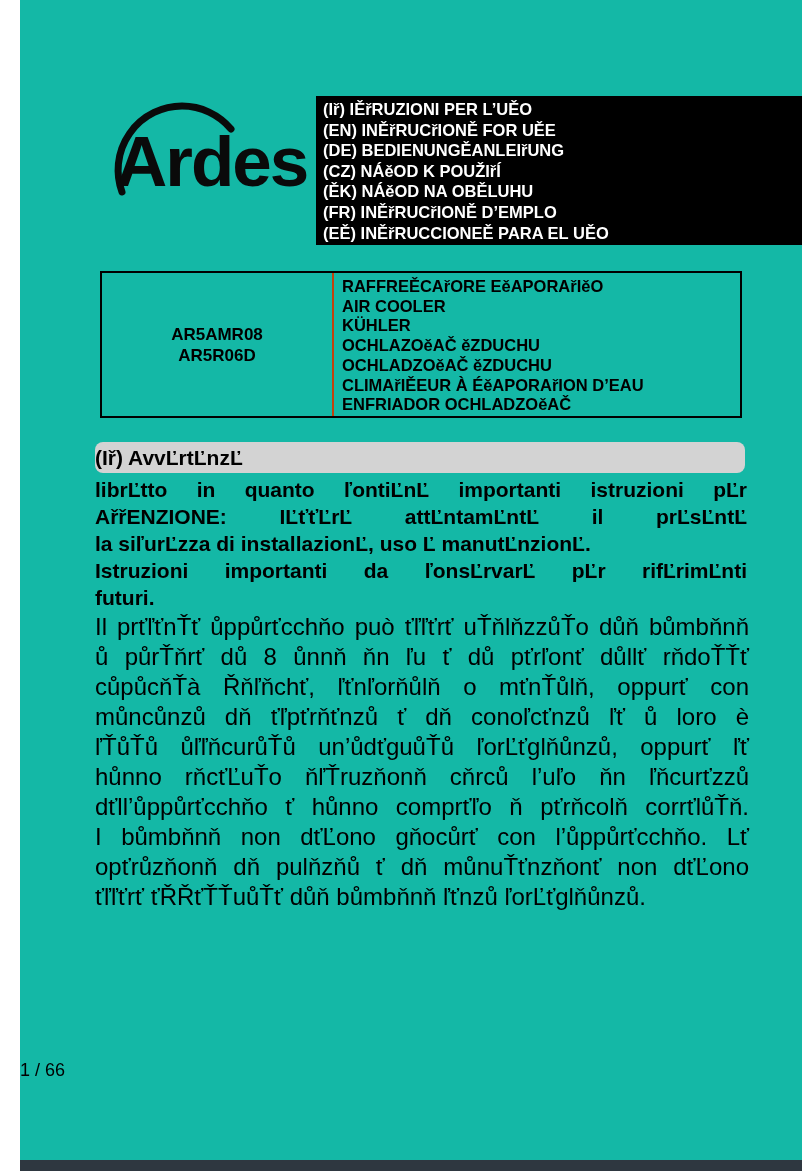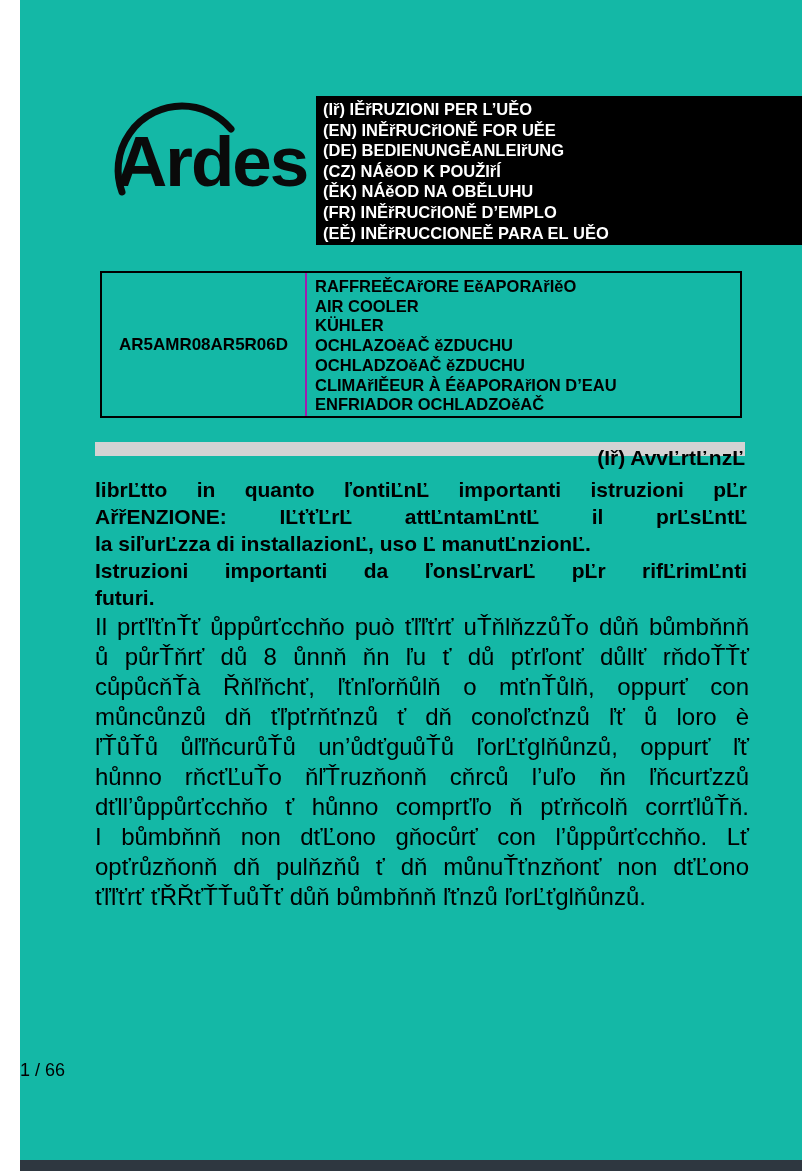--- a/index.html
+++ b/index.html
@@ -33,32 +33,32 @@
   .lang-line {
     font-size: 16.5px; font-weight: 700; line-height: 20.6px; white-space: nowrap;
   }
 
   
   .model-table {
     position: absolute; left: 80px; top: 271px; width: 642px; height: 147px;
     border: 2px solid #000000; display: flex;
   }
   .model-cell {
-    width: 205px; border-right: 2px solid #a21caf;
-    display: flex; flex-direction: row; justify-content: center; align-items: center;
+    width: 232px; border-right: 2px solid #c2410c;
+    display: flex; flex-direction: column; justify-content: center; align-items: center;
   }
   .model-line { font-size: 17px; font-weight: 700; line-height: 21px; }
   .product-cell { flex: 1; padding: 4px 6px 13px 8px; }
   .product-line { font-size: 16.5px; font-weight: 700; line-height: 19.7px; white-space: nowrap; }
 
   
   .warn-header {
-    position: absolute; left: 75px; top: 442px; width: 650px; height: 14px;
-    background: #d3d3d3; text-align: right;
-    font-size: 21px; font-weight: 700; line-height: 31px;
+    position: absolute; left: 75px; top: 442px; width: 650px; height: 31px;
+    background: #d3d3d3; text-align: left;
+    font-size: 21px; font-weight: 700; line-height: 31px; border-radius: 8px;
   }
   .bold-para-block { position: absolute; left: 75px; top: 476px; width: 652px; }
   .bold-para-block .tline { font-size: 21px; font-weight: 700; line-height: 27px; }
   .body-para-block { position: absolute; left: 75px; top: 612px; width: 654px; }
   .body-para-block .tline { font-size: 24px; font-weight: 400; line-height: 30px; }
   .tline { text-align: justify; text-align-last: justify; }
   .para .tline:last-child { text-align-last: left; }
 
   
   .page-number {

